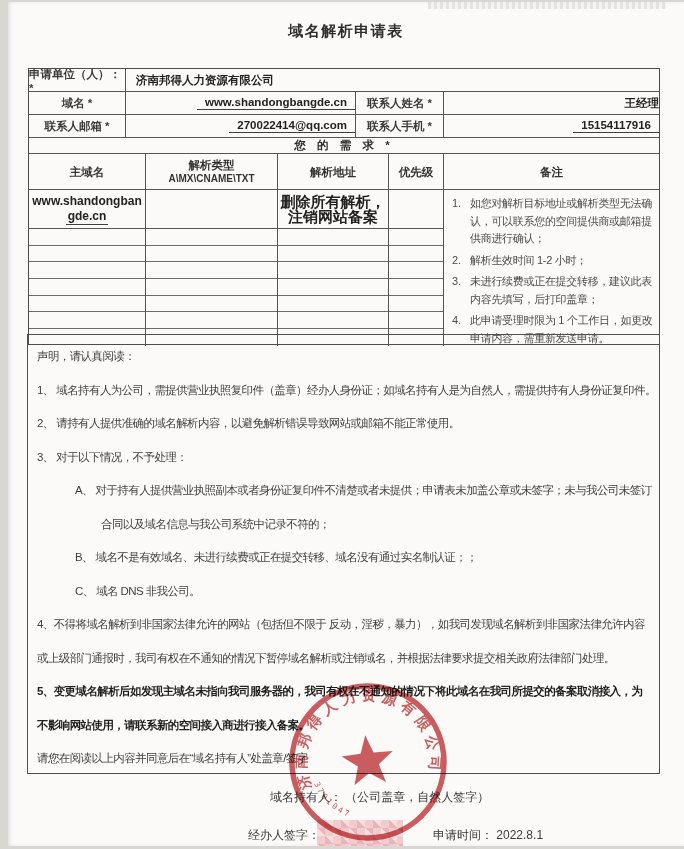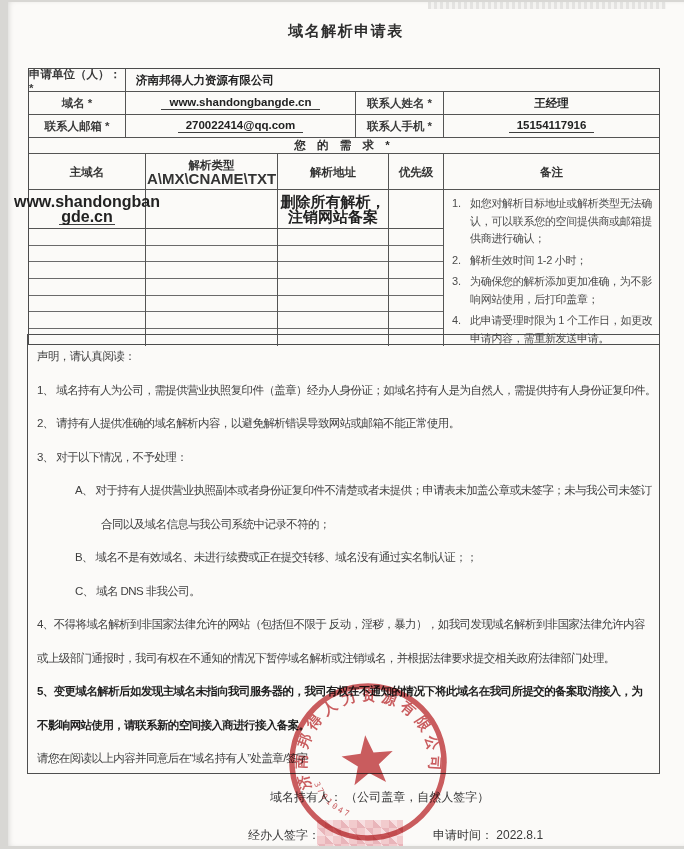--- a/index.html
+++ b/index.html
@@ -29,34 +29,34 @@
   
   .main-table {
     position:absolute; left:20px; top:53px; width:632px; height:277px;
     border:1.5px solid #4c4c4c;
     margin-top:13px;
   }
   .trow { display:flex; border-bottom:1px solid #545454; }
   .cell { border-right:1px solid #545454; display:flex; align-items:center; justify-content:center; font-size:11.5px; overflow:hidden; }
   .cell:last-child { border-right:none; }
   .lbl { font-weight:600; color:#3a3a3a; }
-  .val { font-weight:700; color:#222; }
+  .val { font-weight:700; color:#222;justify-content:flex-end; }
   .val-left { justify-content:flex-start; padding-left:10px; }
   .ul { border-bottom:1.2px solid #3f3f3f; padding:0 8px 1px 8px; }
   .r-info { height:23px; }
   .r-needs { height:16px; font-weight:700; font-size:11.5px; letter-spacing:4px; color:#2e2e2e; display:flex; align-items:center; justify-content:center; border-bottom:1px solid #545454; }
   .r-head { height:36px; }
   .r-head .cell { flex-direction:column; justify-content:center; font-weight:700; color:#333; line-height:14px; }
-  .head-sub { font-weight:600; font-size:15px; letter-spacing:0; }
+  .head-sub { font-weight:600; font-size:10px; letter-spacing:0; }
   
   .d-body { display:flex; height:156px; }
   .d-col { border-right:1px solid #545454; display:flex; flex-direction:column; }
   .d-cell { border-bottom:1px solid #6a6a6a; flex:0 0 16.7px; }
   .d-cell:last-child { border-bottom:none; }
-  .d-data { flex:0 0 39px; border-bottom:1px solid #545454; display:flex; flex-direction:column; align-items:center; justify-content:center; font-size:16px; font-weight:700; color:#222; text-align:center; line-height:15px; }
+  .d-data { flex:0 0 39px; border-bottom:1px solid #545454; display:flex; flex-direction:column; align-items:center; justify-content:center; font-size:12px; font-weight:700; color:#222; text-align:center; line-height:15px; }
   .notes-cell { flex:1; padding:5px 6px 0 8px; font-size:11px; color:#4b4b4b; overflow:hidden; }
   .note { display:flex; margin-bottom:4px; line-height:17.5px; }
   .note-num { width:18px; flex:0 0 18px; }
   .note-text { flex:1; letter-spacing:-.3px; }
   
   .w-lbl1 { width:97px; flex:0 0 97px; }
   .w-val1 { flex:1; }
   .w-dom  { width:230px; flex:0 0 230px; }
   .w-lbl2 { width:88px; flex:0 0 88px; }
   .c1 { width:117px; flex:0 0 117px; }
@@ -194,21 +194,21 @@
         <div class="note">
           <span class="note-num">1.</span>
           <span class="note-text">如您对解析目标地址或解析类型无法确认，可以联系您的空间提供商或邮箱提供商进行确认；</span>
         </div>
         <div class="note">
           <span class="note-num">2.</span>
           <span class="note-text">解析生效时间 1-2 小时；</span>
         </div>
         <div class="note">
           <span class="note-num">3.</span>
-          <span class="note-text">为确保您的解析添加更加准确，为不影响网站使用，后打印盖章；</span>
+          <span class="note-text">未进行续费或正在提交转移，建议此表内容先填写，后打印盖章；</span>
         </div>
         <div class="note">
           <span class="note-num">4.</span>
           <span class="note-text">此申请受理时限为 1 个工作日，如更改申请内容，需重新发送申请。</span>
         </div>
       </div>
     </div>
   </div>
 
   <div class="statement">

